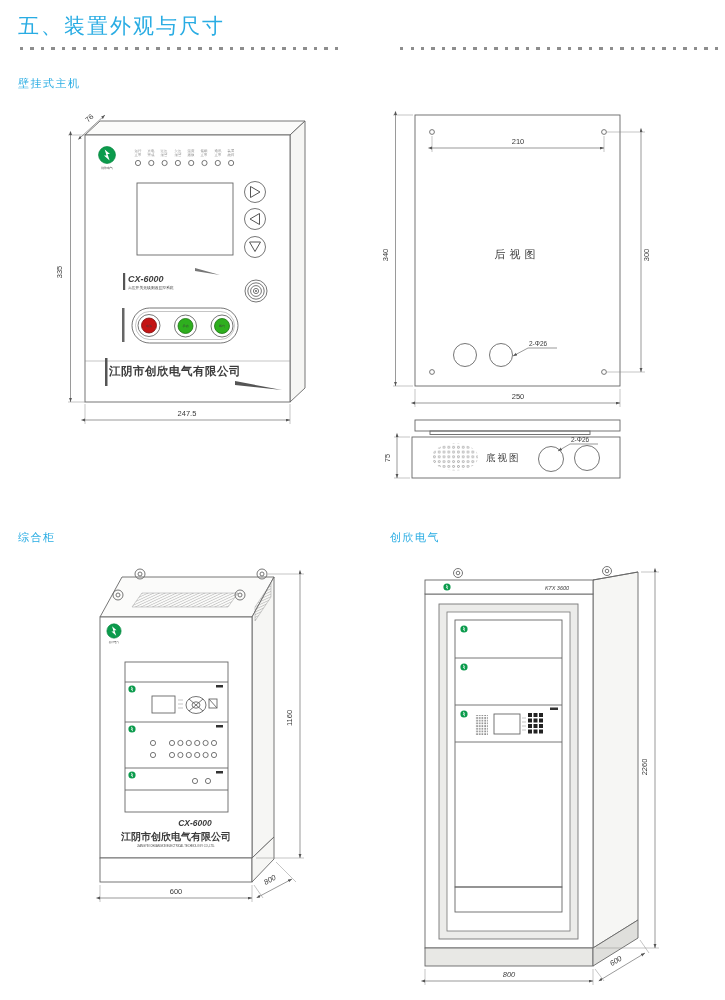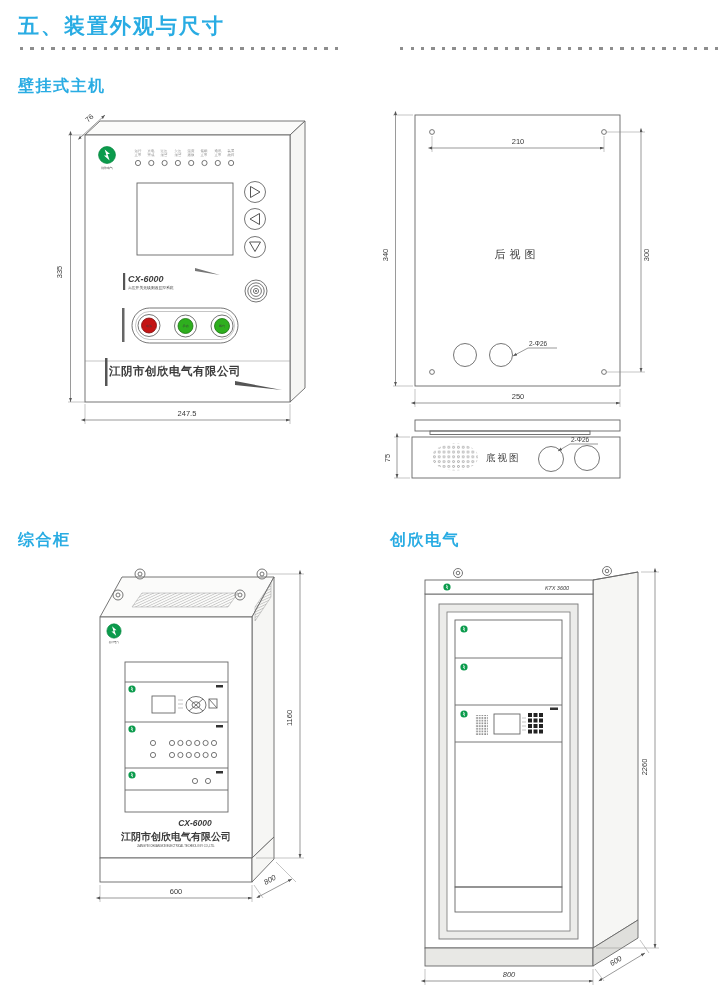--- a/index.html
+++ b/index.html
@@ -1,23 +1,23 @@
 <!DOCTYPE html>
 <html><head>
 <meta charset="utf-8">
 <style>
   html,body{margin:0;padding:0;background:#fff;}
   #page{position:relative;width:725px;height:1000px;background:#fff;overflow:hidden;
         font-family:"Liberation Sans",sans-serif;}
   .abs{position:absolute;}
-  #title{left:18px;top:12px;font-size:21px;font-weight:bold;letter-spacing:2px;color:#29ace3;}
+  #title{left:18px;top:12px;font-size:21px;font-weight:normal;letter-spacing:2px;color:#29ace3;}
   .dotline{top:47px;height:3.4px;background:repeating-linear-gradient(to right,#8d8d8d 0 3.4px,transparent 3.4px 10.5px);}
   #dot-l{left:20px;width:320px;}
   #dot-r{left:400px;width:322px;}
-  .sec{font-size:16px;font-weight:bold;letter-spacing:1.5px;color:#29ace3;}
+  .sec{font-size:11px;font-weight:normal;letter-spacing:1.5px;color:#29ace3;}
   #sec-wall{left:18px;top:76px;}
   #sec-cab{left:18px;top:530px;}
   #sec-vert{left:390px;top:530px;}
   svg{position:absolute;left:0;top:0;overflow:visible;}
   svg text{font-family:"Liberation Sans",sans-serif;fill:#3c3c3c;}
   .lnn{stroke:#666;stroke-width:0.9;fill:none;}
   .thin{stroke:#8a8a8a;stroke-width:0.5;fill:none;}
   .dim{stroke:#555;stroke-width:0.6;fill:none;}
   .dimtxt{font-size:7.5px;fill:#3a3a3a;}
   .face{fill:#fff;stroke:#666;stroke-width:0.9;}

